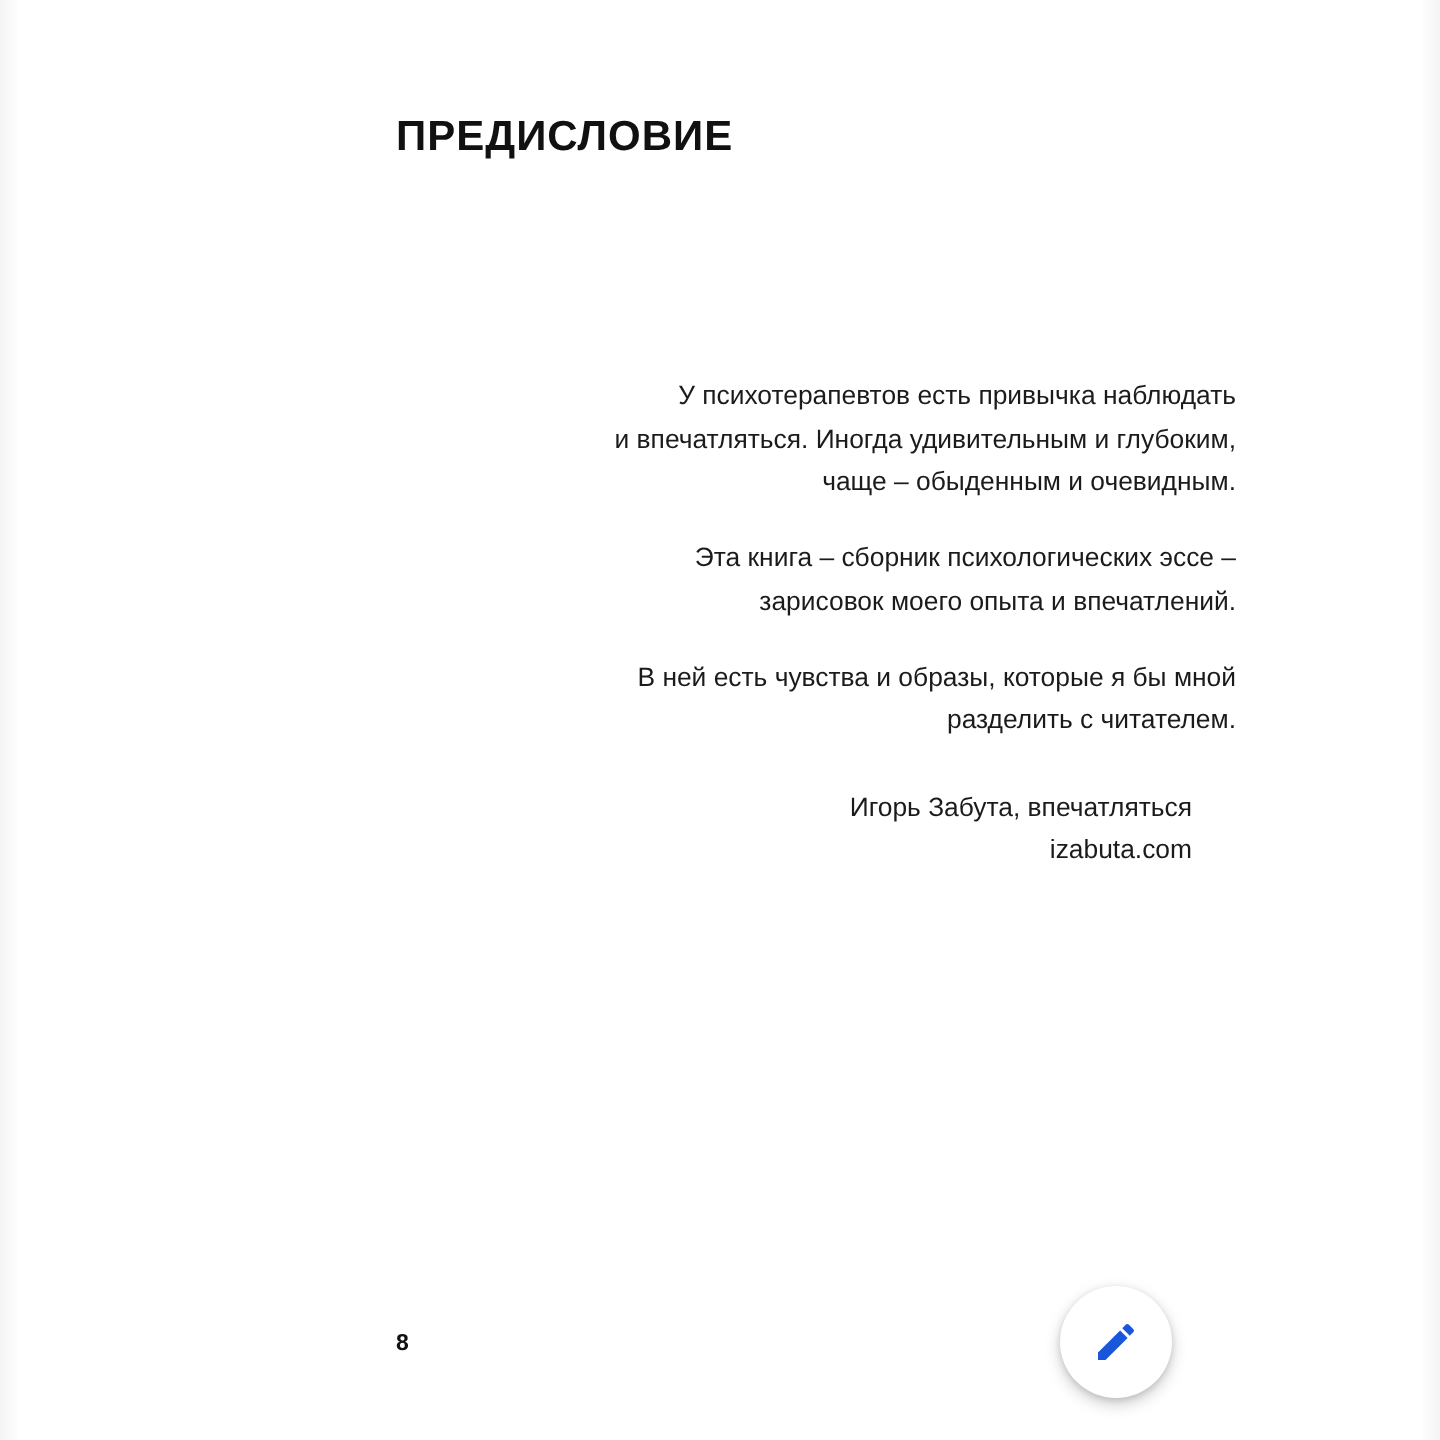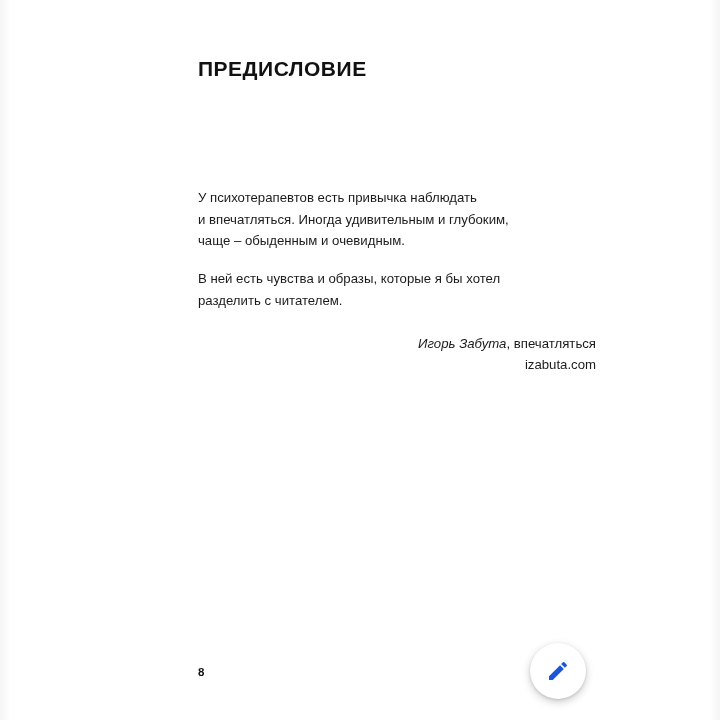--- a/index.html
+++ b/index.html
@@ -37,37 +37,37 @@
   }
   .body-block {
     margin-top: 0;
     font-size: 13.2px;
     line-height: 1.62;
     color: #1b1b1b;
   }
   .para {
     margin: 0 0 17px 0;
     white-space: pre-line;
+    text-align: right;
   }
   .para:first-child {
     margin-top: 0;
   }
   .spacer-top {
     height: 106px;
   }
   .signature {
     margin-top: 22px;
     text-align: right;
     font-size: 13.2px;
     line-height: 1.62;
     color: #1b1b1b;
     padding-right: 22px;
   }
   .signature .author {
-    font-style: italic;
     margin-top: 48px;
   }
   .signature .site {
     display: block;
   }
   .page-number {
     position: absolute;
     left: 198px;
     top: 666px;
     font-size: 11.5px;
@@ -122,21 +122,23 @@
 
   <div class="content">
     <h1 class="page-title">ПРЕДИСЛОВИЕ</h1>
 
     <div class="spacer-top"></div>
 
     <div class="body-block">
       <p class="para">У психотерапевтов есть привычка наблюдать
 и впечатляться. Иногда удивительным и глубоким,
 чаще – обыденным и очевидным.</p>
-      <p class="para">В ней есть чувства и образы, которые я бы хотел
+      <p class="para">Эта книга – сборник психологических эссе –
+зарисовок моего опыта и впечатлений.</p>
+      <p class="para">В ней есть чувства и образы, которые я бы мной
 разделить с читателем.</p>
     </div>
 
     <div class="signature">
       <span class="author">Игорь Забута</span><span>, впечатляться</span>
       <span class="site">izabuta.com</span>
     </div>
   </div>
 
   <div class="page-number">8</div>

